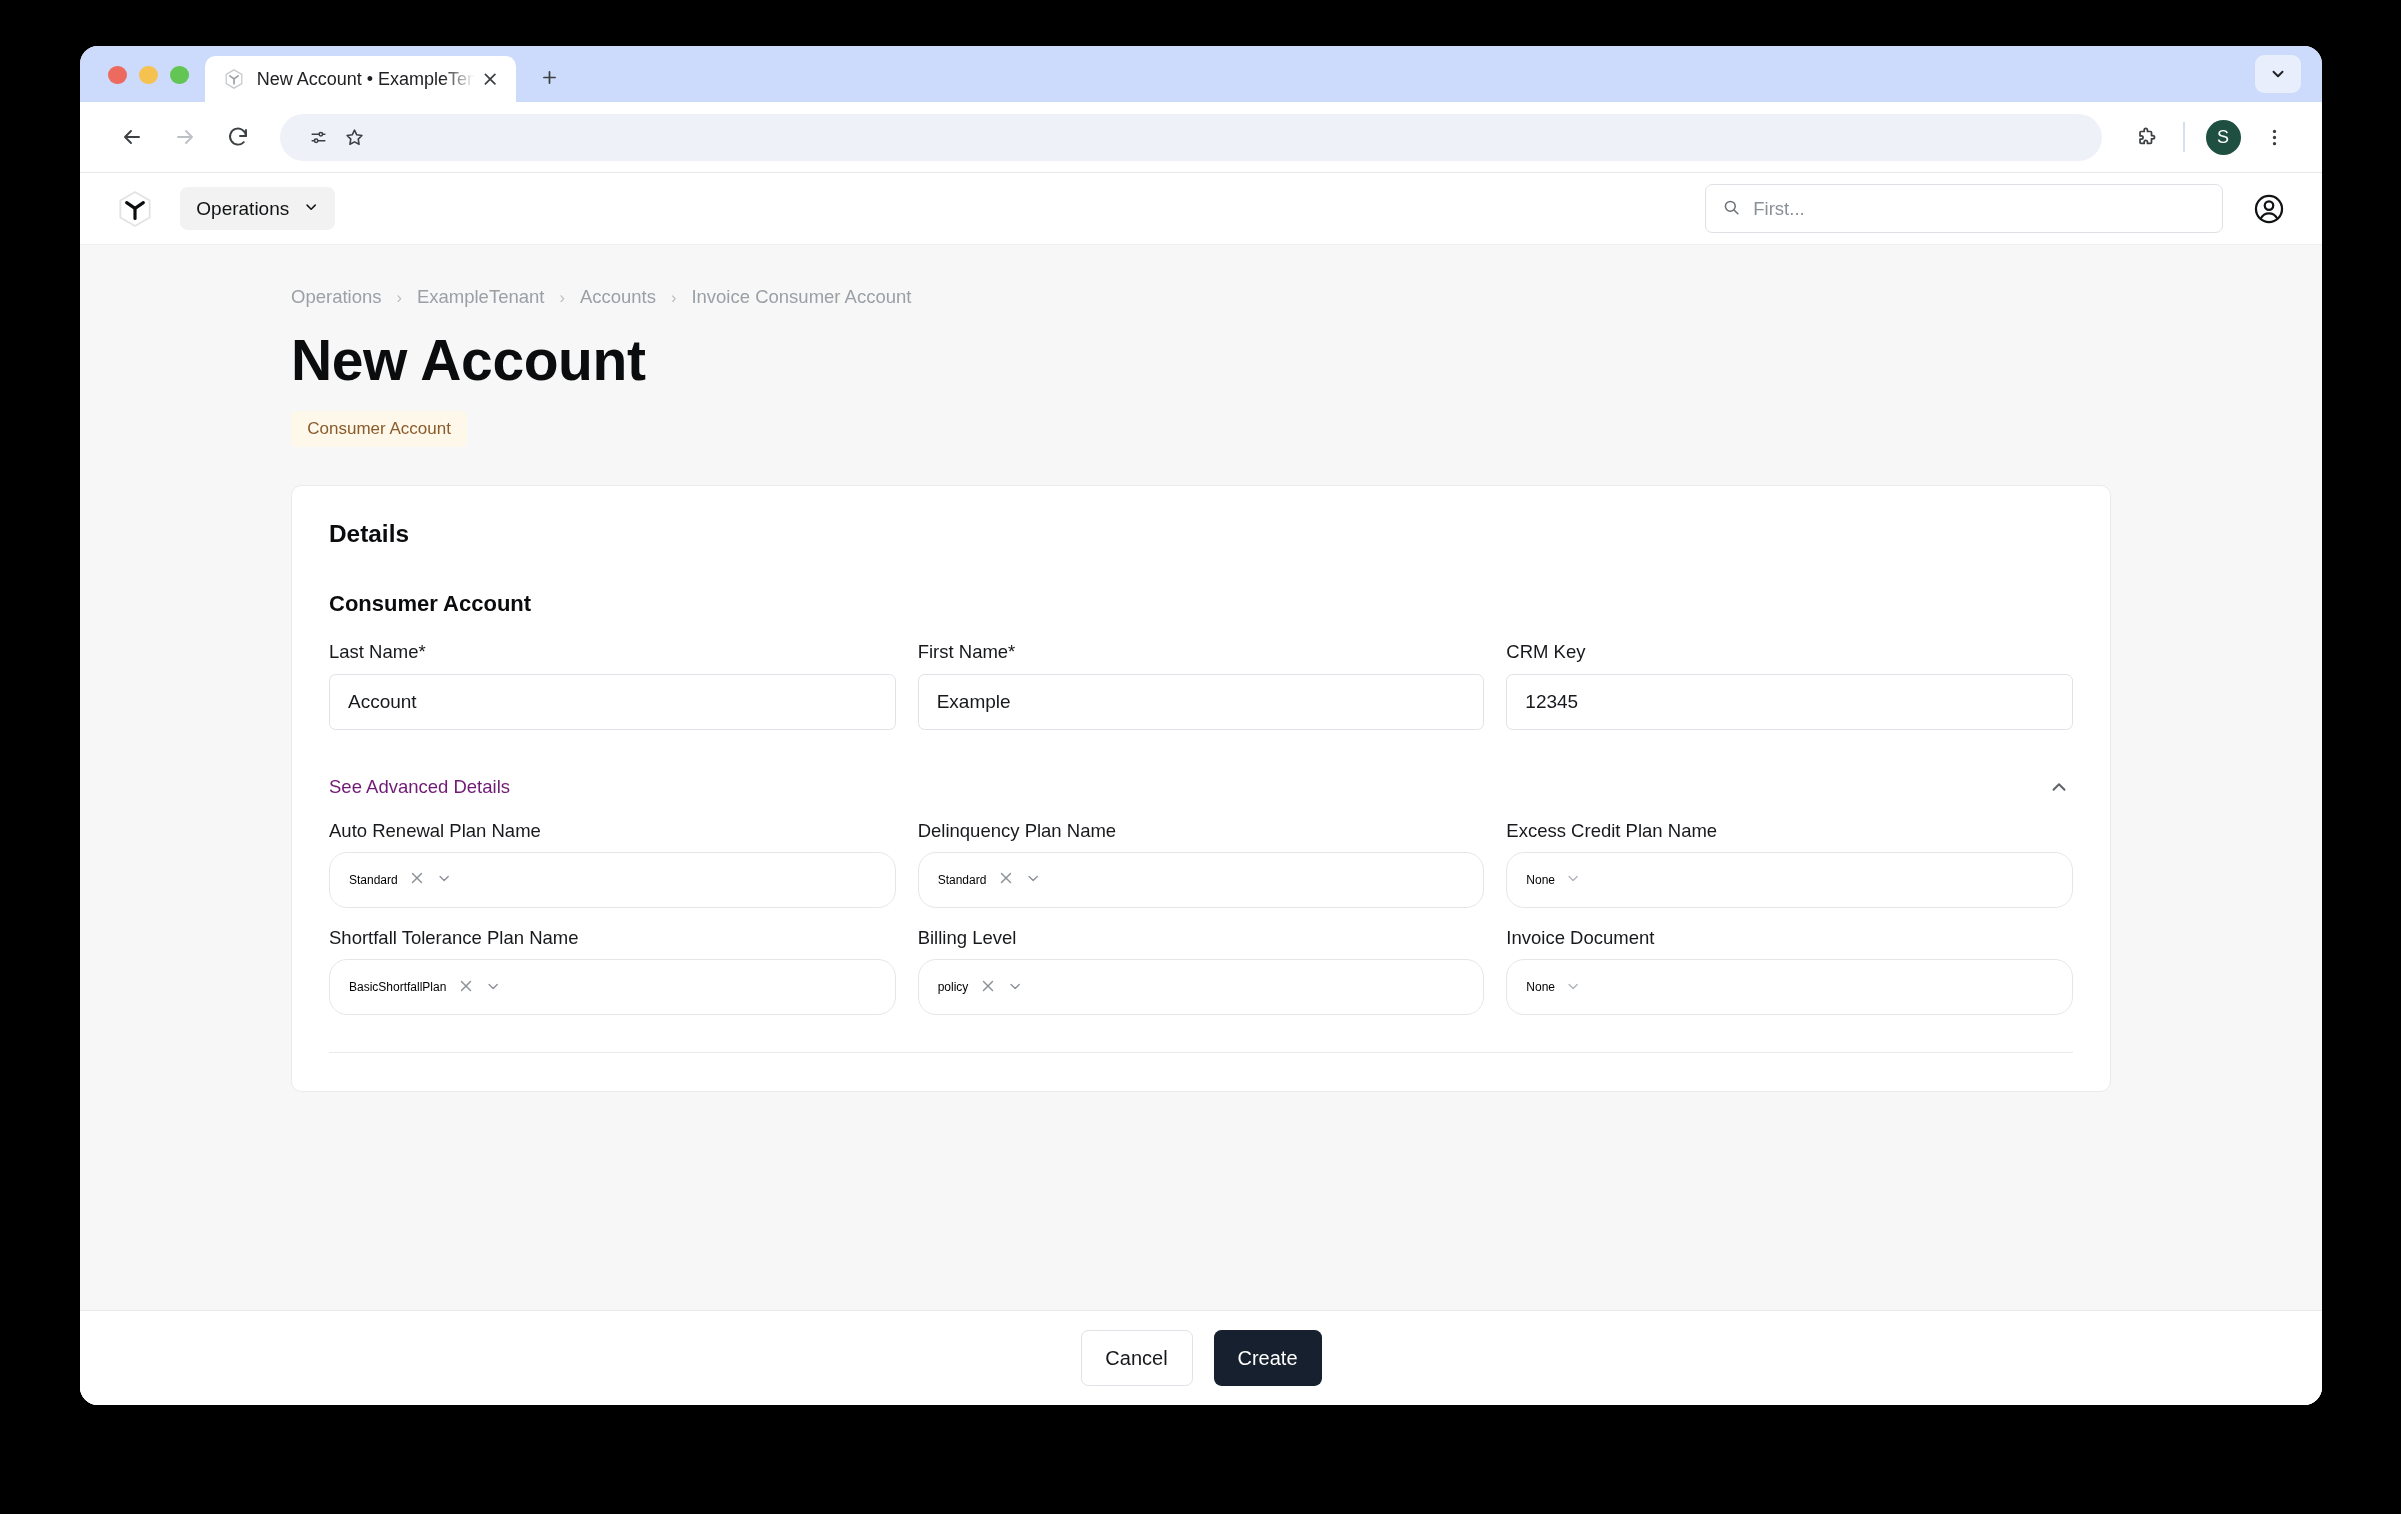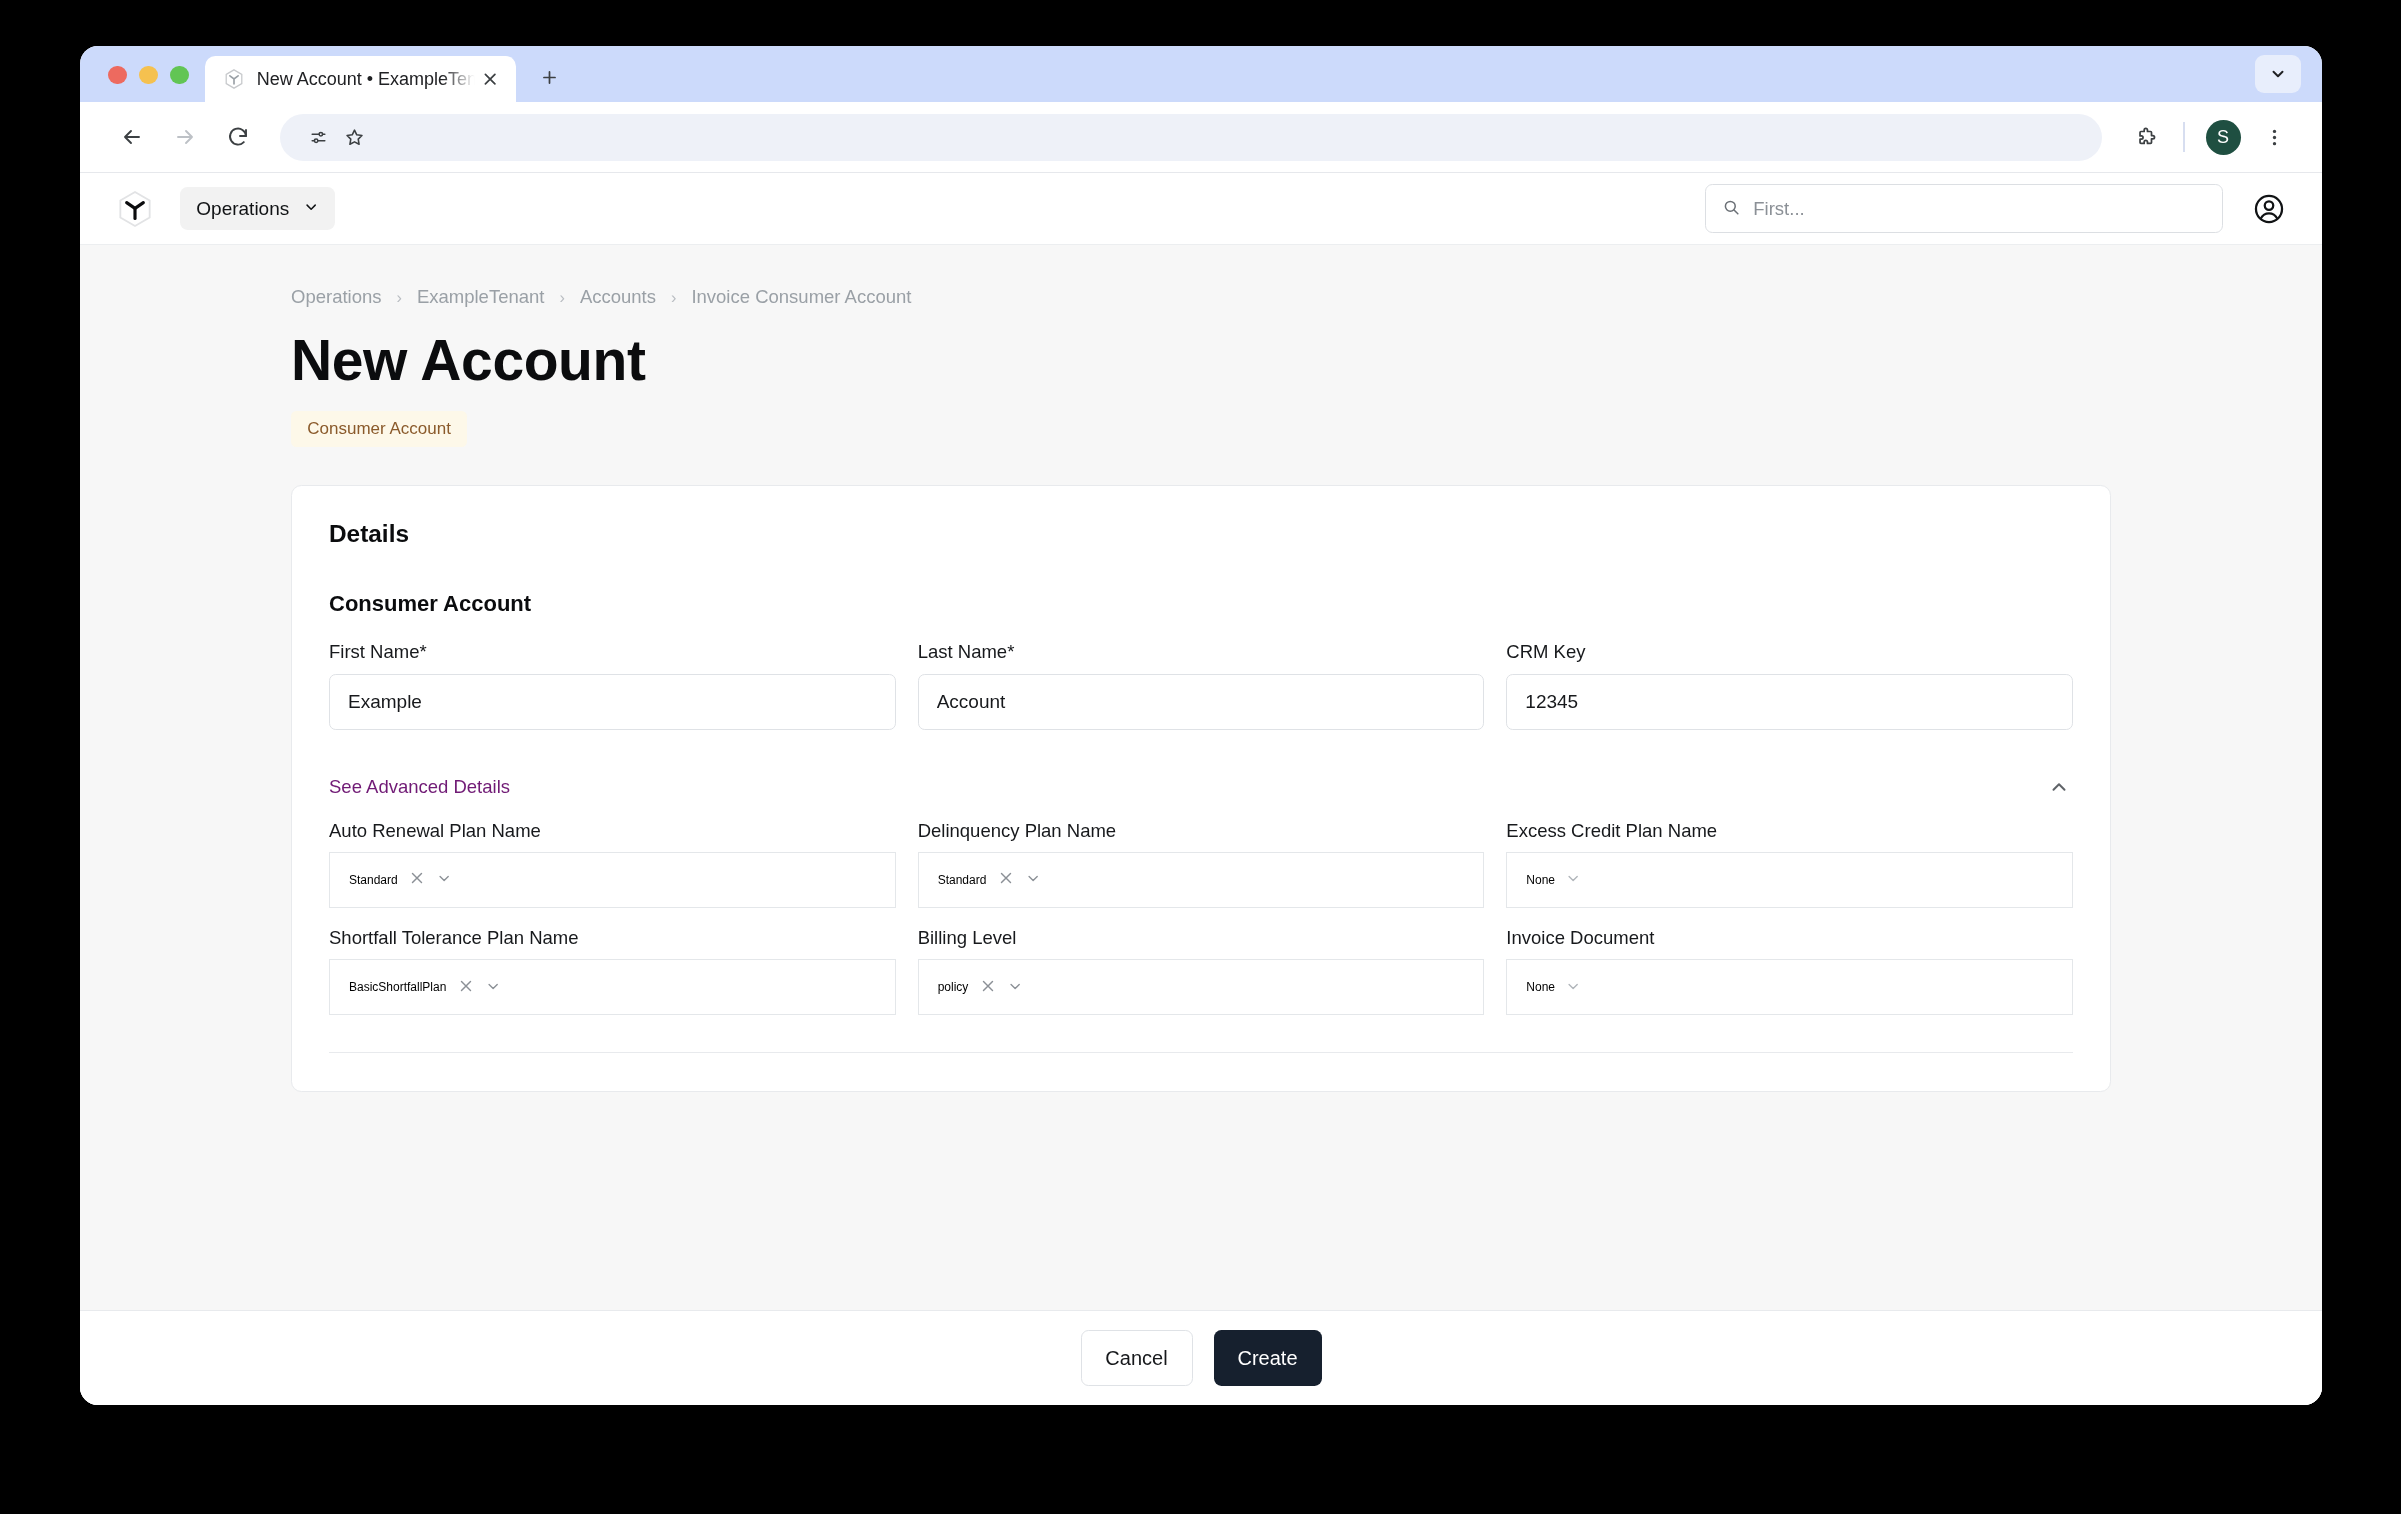--- a/index.html
+++ b/index.html
@@ -252,21 +252,21 @@
   #advanced-toggle-label { font-size: 18.5px; color: #701a75; }
   #advanced-toggle-row .spacer { flex: 1 1 auto; }
   #advanced-chevron { width: 28px; height: 28px; display:flex; align-items:center; justify-content:center; }
 
   #advanced-fields { margin-top: 4.4px; }
   .adv-row { display: flex; gap: 22px; margin-top: 19px; }
   .adv-field { flex: 1 1 0; min-width: 0; }
   .adv-input {
     height: 56px;
     border: 0.7px solid #e4e7ea;
-    border-radius: 0;
+    border-radius: 18px;
     background: #fff;
     display: flex; align-items: center;
     padding: 0 18px 0 19px;
     gap: 10.4px;
   }
 
   #card-bottom-rule {
     margin-top: 37px;
     border-top: 0.7px solid #e8eaed;
   }
@@ -454,29 +454,29 @@
         <h1 id="page-title">New Account</h1>
 
         <div id="type-badge">Consumer Account</div>
 
         <div id="details-card">
           <div class="card-title">Details</div>
           <div class="section-title">Consumer Account</div>
 
           <div class="field-row">
             <div class="field">
+              <div class="field-label">Last Name*</div>
+              <div class="field-input">
+                <span class="val">Account</span>
+              </div>
+            </div>
+            <div class="field">
               <div class="field-label">First Name*</div>
               <div class="field-input">
                 <span class="val">Example</span>
-              </div>
-            </div>
-            <div class="field">
-              <div class="field-label">Last Name*</div>
-              <div class="field-input">
-                <span class="val">Account</span>
               </div>
             </div>
             <div class="field">
               <div class="field-label">CRM Key</div>
               <div class="field-input">
                 <span class="val">12345</span>
               </div>
             </div>
           </div>
 

